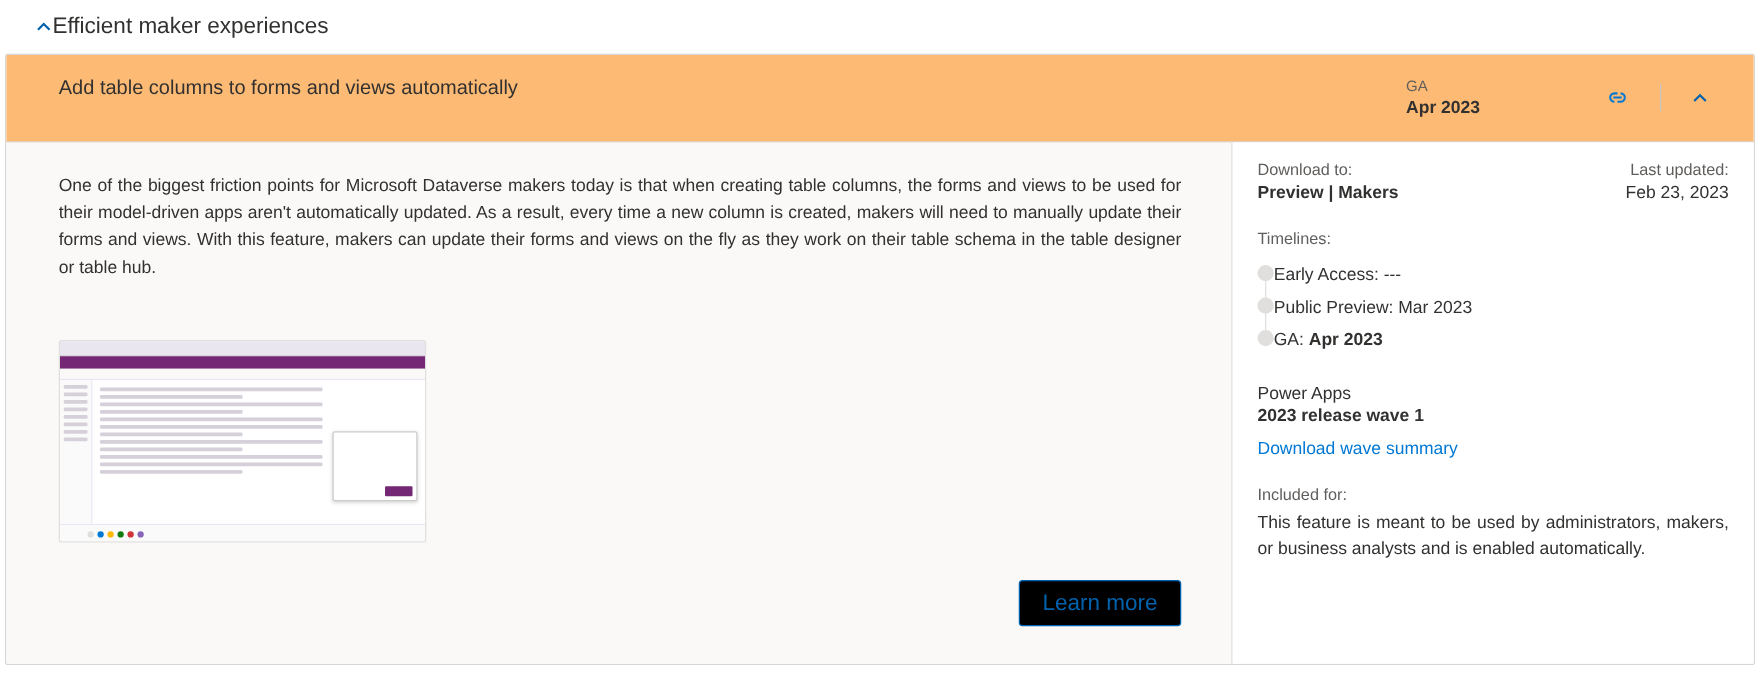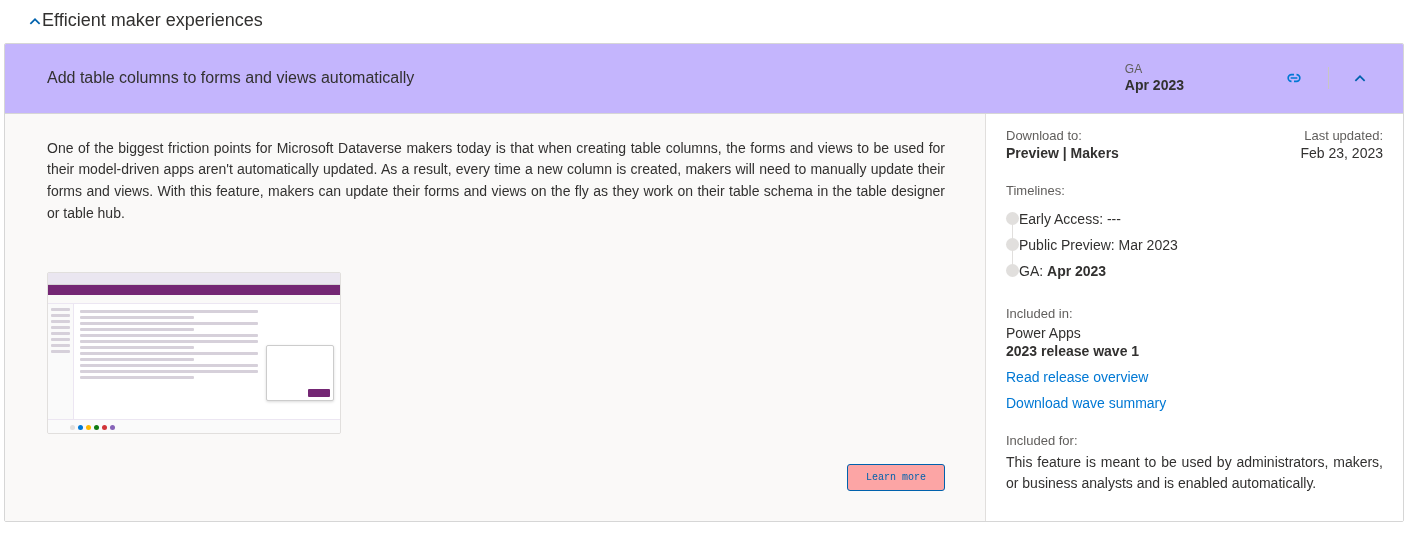--- a/index.html
+++ b/index.html
@@ -28,23 +28,22 @@
       font-weight: 400;
       color: #323130;
     }
     .feature-box {
       border: 1px solid #d6d6d6;
       border-radius: 2px;
       overflow: hidden;
     }
     .feature-header {
       display: flex;
-      align-items: center;
       justify-content: space-between;
-      background: #c4b5fd;
+      background: #fdba74;
       border-bottom: 1px solid #d6d6d6;
       padding: 18px 24px 18px 42px;
     }
     .feature-title {
       font-size: 16px;
       font-weight: 400;
       color: #323130;
     }
     .feature-header-right {
       display: flex;
@@ -126,26 +125,26 @@
     .tb-dot { width:5px; height:5px; border-radius:50%; }
 
     .learn-more-row {
       margin-top: 30px;
       display: flex;
       justify-content: flex-end;
     }
     .learn-more-btn {
       border: 1px solid #0062ad;
       color: #0062ad;
-      background: #fca5a5;
+      background: #000000;
       border-radius: 3px;
       padding: 7px 18px;
-      font-size: 10px;
-      cursor: pointer;
-      font-family: Liberation Mono, monospace;
+      font-size: 18px;
+      cursor: pointer;
+      font-family: Liberation Sans, sans-serif;
     }
     .feature-side {
       width: 418px;
       border-left: 1px solid #e1dfdd;
       background: #fff;
       padding: 14px 20px 20px 20px;
       font-size: 14px;
     }
     .side-row {
       display: flex;
@@ -354,24 +353,22 @@
               <span class="timeline-text"><span>Public Preview: </span><span>Mar 2023</span></span>
             </div>
             <div class="timeline-item">
               <span class="timeline-dot"></span>
               <span class="timeline-text"><span>GA: </span><span class="bold">Apr 2023</span></span>
             </div>
           </div>
         </div>
 
         <div class="included">
-          <div class="side-label">Included in:</div>
           <div class="included-val">Power Apps</div>
           <div class="included-wave">2023 release wave 1</div>
-          <a class="side-link">Read release overview</a>
           <a class="side-link">Download wave summary</a>
         </div>
 
         <div class="enabled-for">
           <div class="side-label">Included for:</div>
           <div class="enabled-desc">This feature is meant to be used by administrators, makers, or business analysts and is enabled automatically.</div>
         </div>
       </div>
     </div>
   </div>

